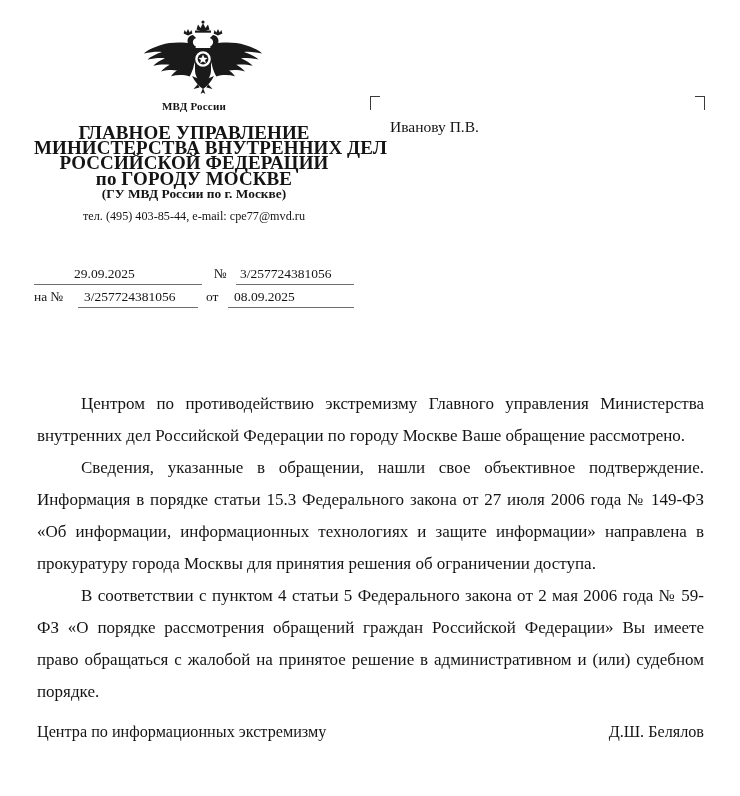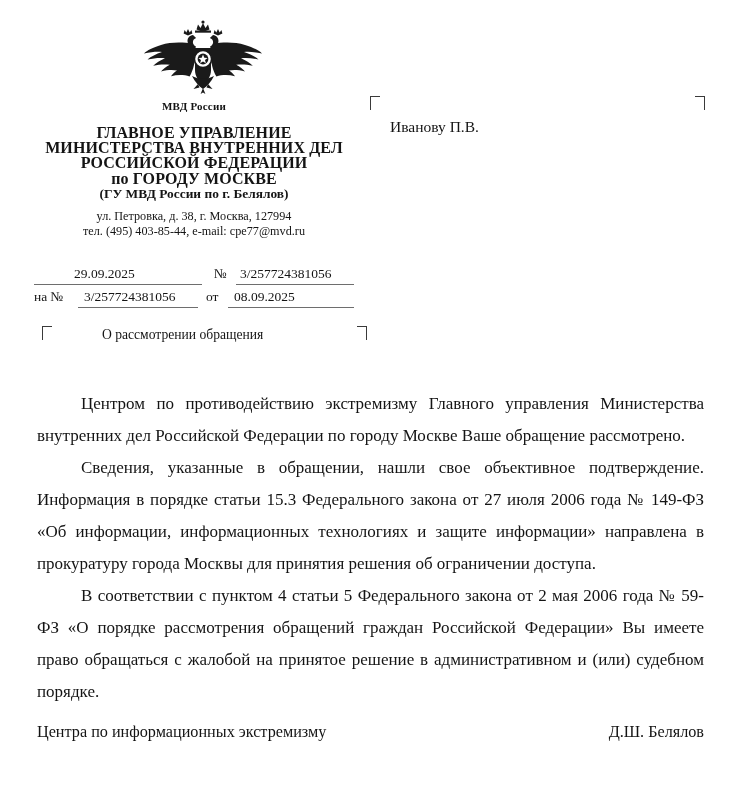--- a/index.html
+++ b/index.html
@@ -40,21 +40,21 @@
     text-align: center;
   }
   .lh-title {
     font-size: 11px;
     font-weight: bold;
     line-height: 20px;
     letter-spacing: 0.2px;
   }
   .lh-org {
     margin-top: 9px;
-    font-size: 16px;
+    font-size: 19px;
     font-weight: bold;
     line-height: 15.2px;
     letter-spacing: 0.1px;
   }
   .lh-org div { white-space: nowrap; }
   .lh-sub {
     font-size: 13.4px;
     font-weight: bold;
     line-height: 15.6px;
   }
@@ -210,23 +210,22 @@
   </div>
 
   <div class="letterhead">
     <div class="lh-title">МВД России</div>
     <div class="lh-org">
       <div>ГЛАВНОЕ УПРАВЛЕНИЕ</div>
       <div>МИНИСТЕРСТВА ВНУТРЕННИХ ДЕЛ</div>
       <div>РОССИЙСКОЙ ФЕДЕРАЦИИ</div>
       <div>по ГОРОДУ МОСКВЕ</div>
     </div>
-    <div class="lh-sub">(ГУ МВД России по г. Белялов)</div>
+    <div class="lh-sub">(ГУ МВД России по г. Москве)</div>
     <div class="lh-contacts">
-      <div>ул. Петровка, д. 38, г. Москва, 127994</div>
       <div>тел. (495) 403-85-44, e-mail: cpe77@mvd.ru</div>
     </div>
   </div>
 
   <div class="addressee">
     <div class="corner tl" style="left:0; top:4px;"></div>
     <div class="corner tr" style="right:0; top:4px;"></div>
     <div class="addressee-name">Иванову П.В.</div>
   </div>
 
@@ -241,25 +240,20 @@
     <div class="ref-row">
       <span class="ref-text" style="left:0; top:2px;">на №</span>
       <span class="ref-line" style="left:44px; top:20px; width:120px;"></span>
       <span class="ref-text" style="left:50px; top:2px;">3/257724381056</span>
       <span class="ref-text" style="left:172px; top:2px;">от</span>
       <span class="ref-line" style="left:194px; top:20px; width:126px;"></span>
       <span class="ref-text" style="left:200px; top:2px;">08.09.2025</span>
     </div>
   </div>
 
-  <div class="subject">
-    <div class="corner tl" style="left:0; top:0;"></div>
-    <div class="corner tr" style="right:0; top:0;"></div>
-    <div class="subject-text">О рассмотрении обращения</div>
-  </div>
 
   <div class="body-text">
     <p>Центром по противодействию экстремизму Главного управления Министерства внутренних дел Российской Федерации по городу Москве Ваше обращение рассмотрено.</p>
     <p>Сведения, указанные в обращении, нашли свое объективное подтверждение. Информация в порядке статьи 15.3 Федерального закона от 27 июля 2006 года № 149-ФЗ «Об информации, информационных технологиях и защите информации» направлена в прокуратуру города Москвы для принятия решения об ограничении доступа.</p>
     <p>В соответствии с пунктом 4 статьи 5 Федерального закона от 2 мая 2006 года № 59-ФЗ «О порядке рассмотрения обращений граждан Российской Федерации» Вы имеете право обращаться с жалобой на принятое решение в административном и (или) судебном порядке.</p>
   </div>
 
   <div class="signature">
     <div class="sig-row">
       <span class="sig-post-2">Центра по информационных экстремизму</span>

